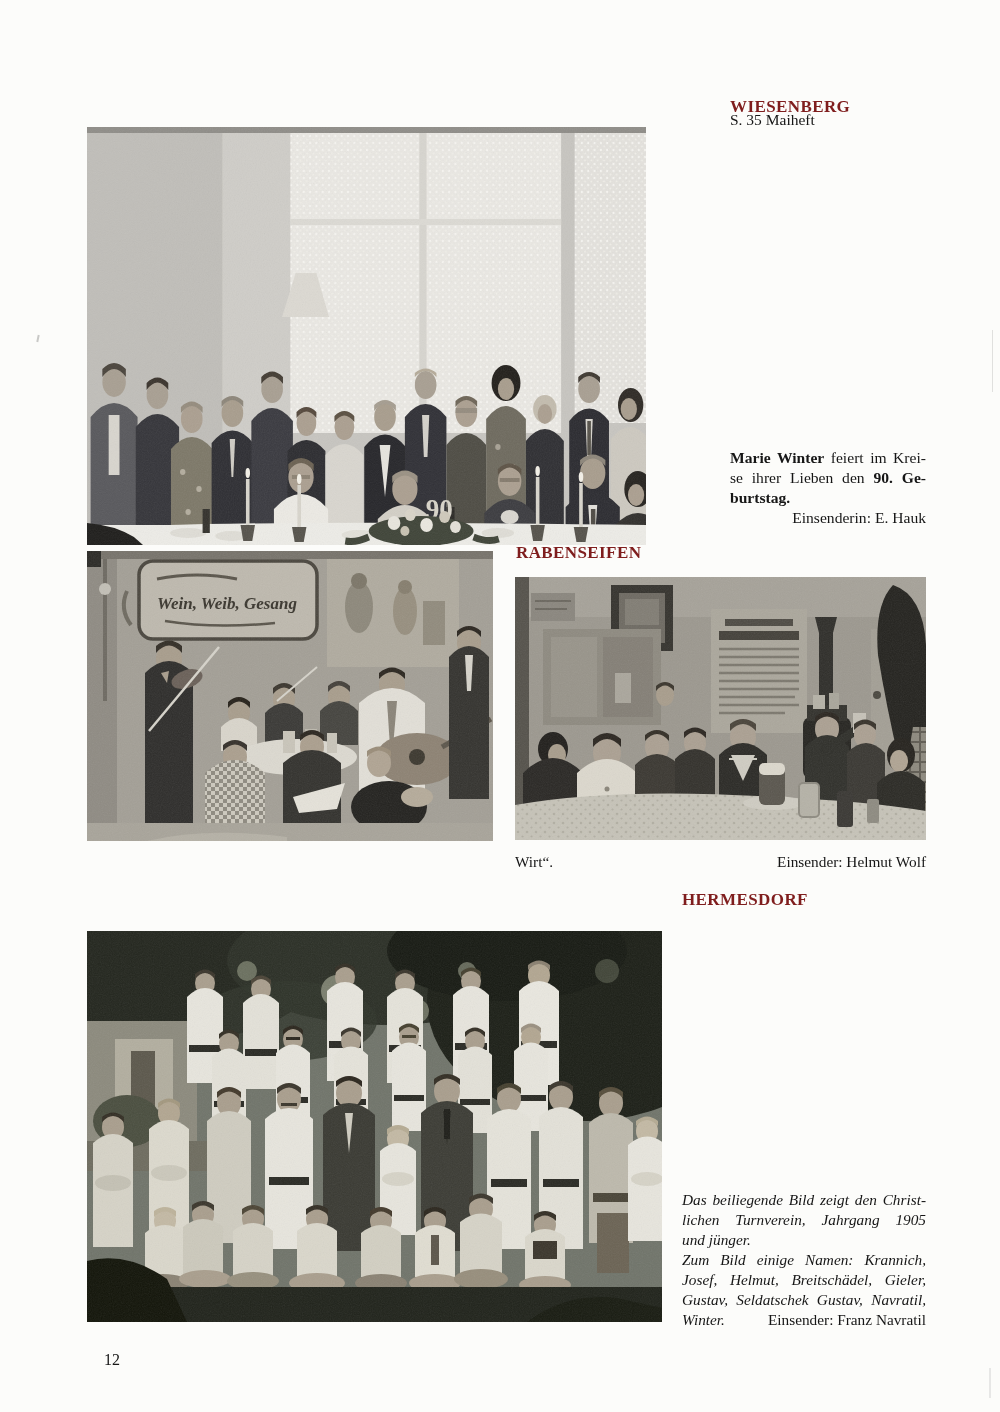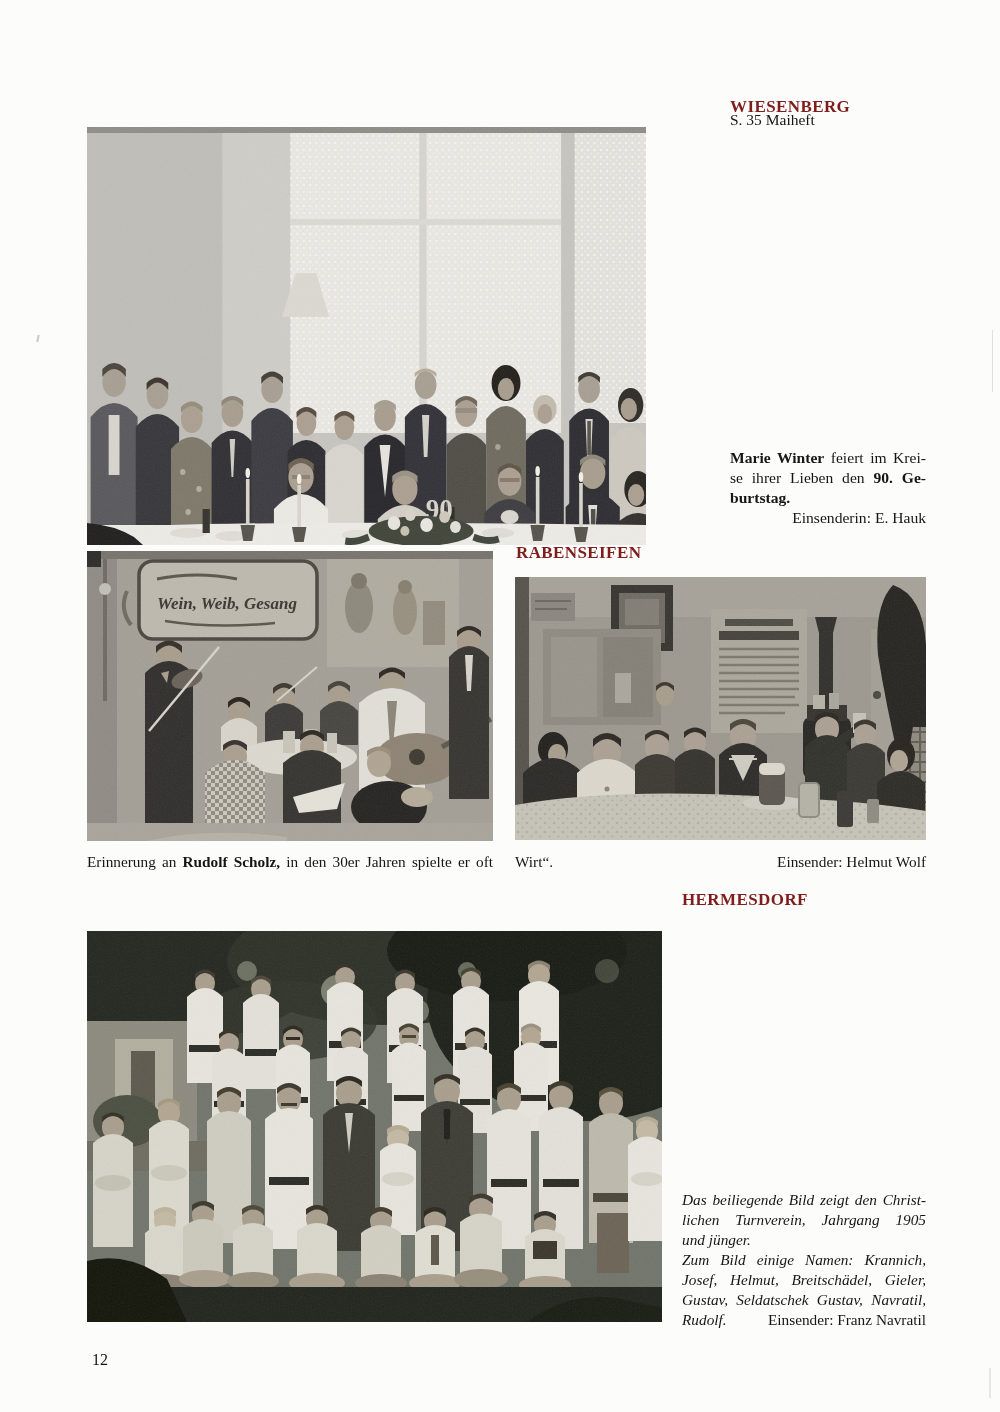--- a/index.html
+++ b/index.html
@@ -374,21 +374,20 @@
           <rect x="244" y="186" width="26" height="12" rx="5" fill="#dcd8cd"></rect>
         <rect x="284" y="206" width="20" height="34" rx="4" fill="#b5b2a7" stroke="#8e8b81" stroke-width="2"></rect>
         <rect x="322" y="214" width="16" height="36" rx="3" fill="#3a3834"></rect>
         <rect x="352" y="222" width="12" height="24" rx="2" fill="#8e8b81"></rect>
       </g>
       <rect width="411" height="263" filter="url(#grain)" opacity="0.11"></rect>
     </svg>
   </div>
 
   <div class="cap" style="left:87px;top:851px;width:406px;">
-    <div class="jline"><span>Erinnerung an </span><b>Rudolf Scholz,</b><span> in den 30er Jahren spielte er oft</span></div>
   </div>
 
   <div class="cap" style="left:515px;top:851px;width:411px;">
     <div class="splitline">
         <span>Wirt“.</span>
         <span>Einsender: Helmut Wolf</span>
       </div>
   </div>
 
   <h2 class="sechead" style="left:682px;top:890px;">HERMESDORF</h2>
@@ -628,23 +627,23 @@
   </div>
 
   <div class="cap ital" style="left:682px;top:1190px;width:244px;line-height:20px;">
     <div class="jline">Das beiliegende Bild zeigt den Christ-</div>
     <div class="jline">lichen Turnverein, Jahrgang 1905</div>
     <div>und jünger.</div>
     <div class="jline">Zum Bild einige Namen: Krannich,</div>
     <div class="jline">Josef, Helmut, Breitschädel, Gieler,</div>
     <div class="jline">Gustav, Seldatschek Gustav, Navratil,</div>
     <div class="splitline">
-        <span>Rudolf.</span>
+        <span>Winter.</span>
         <span class="roman">Einsender: Franz Navratil</span>
       </div>
   </div>
 
-  <div class="pagenum" style="left:92px;top:1351px;">12</div>
+  <div class="pagenum" style="left:104px;top:1351px;">12</div>
 
   <div class="artifact" style="left:37px;top:335px;width:2px;height:7px;transform:rotate(12deg);"></div>
   <div class="artifact" style="left:992px;top:330px;width:1px;height:62px;opacity:.55;"></div>
   <div class="artifact" style="left:989px;top:1368px;width:2px;height:30px;opacity:.4;"></div>
 </div>
 
 </body></html>

